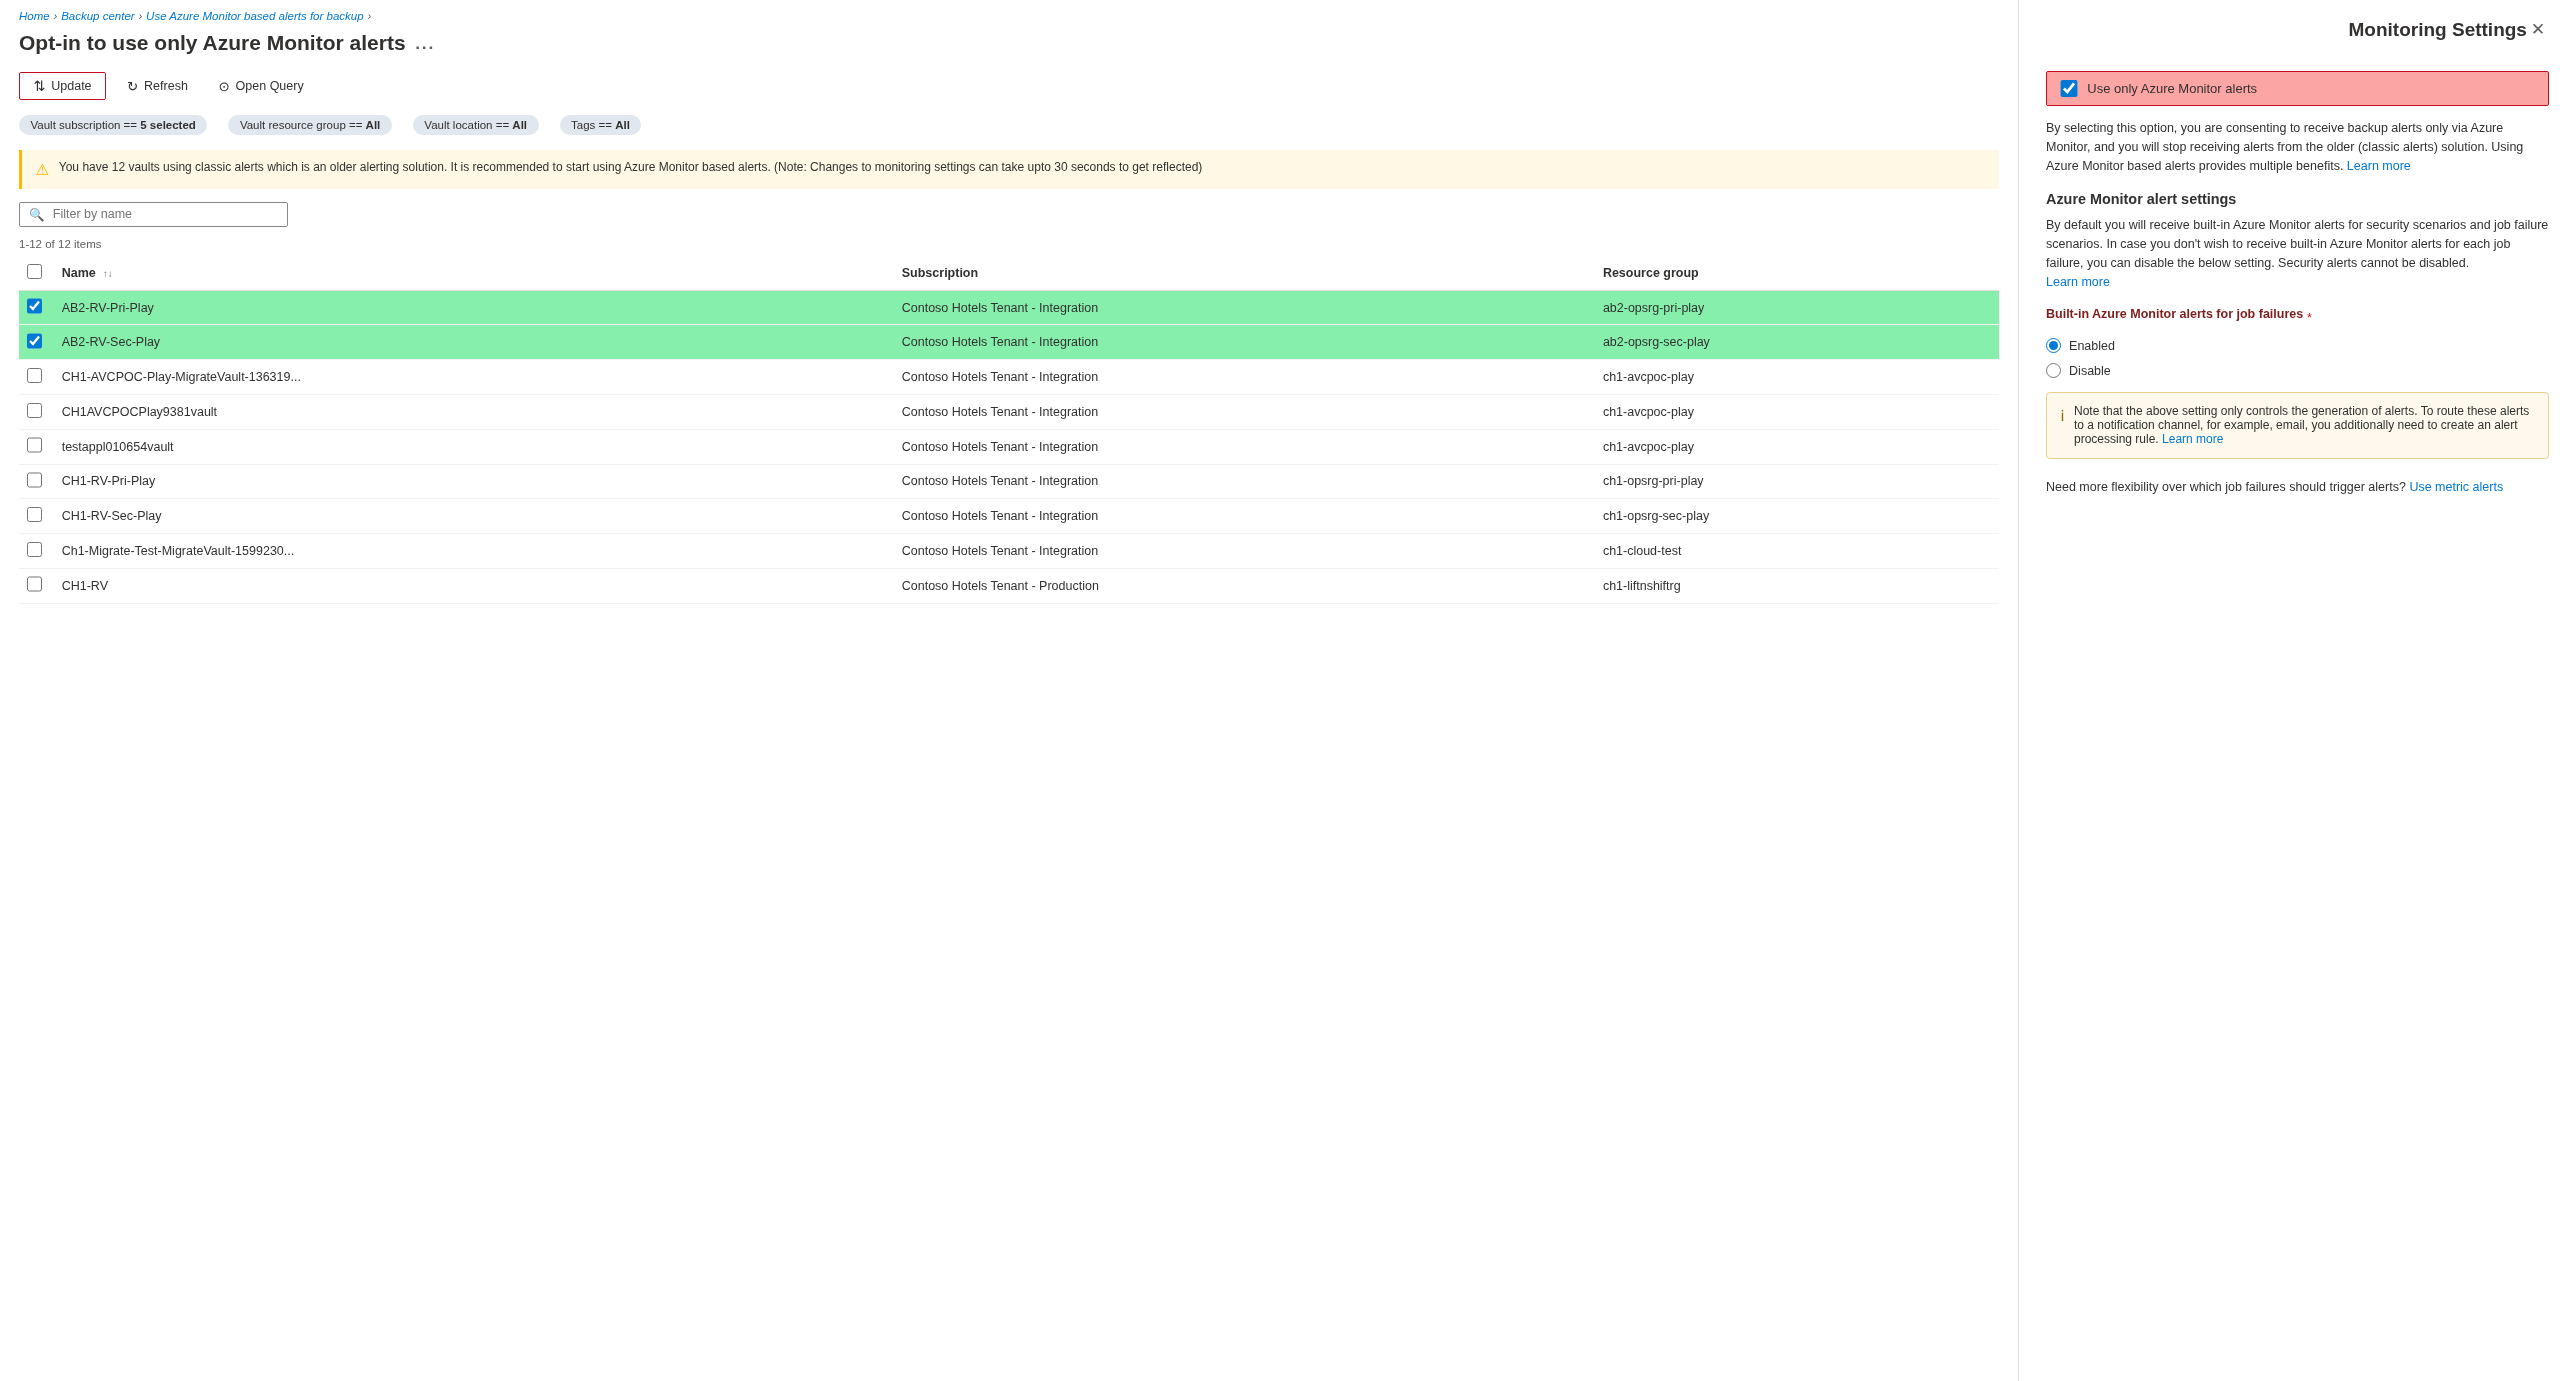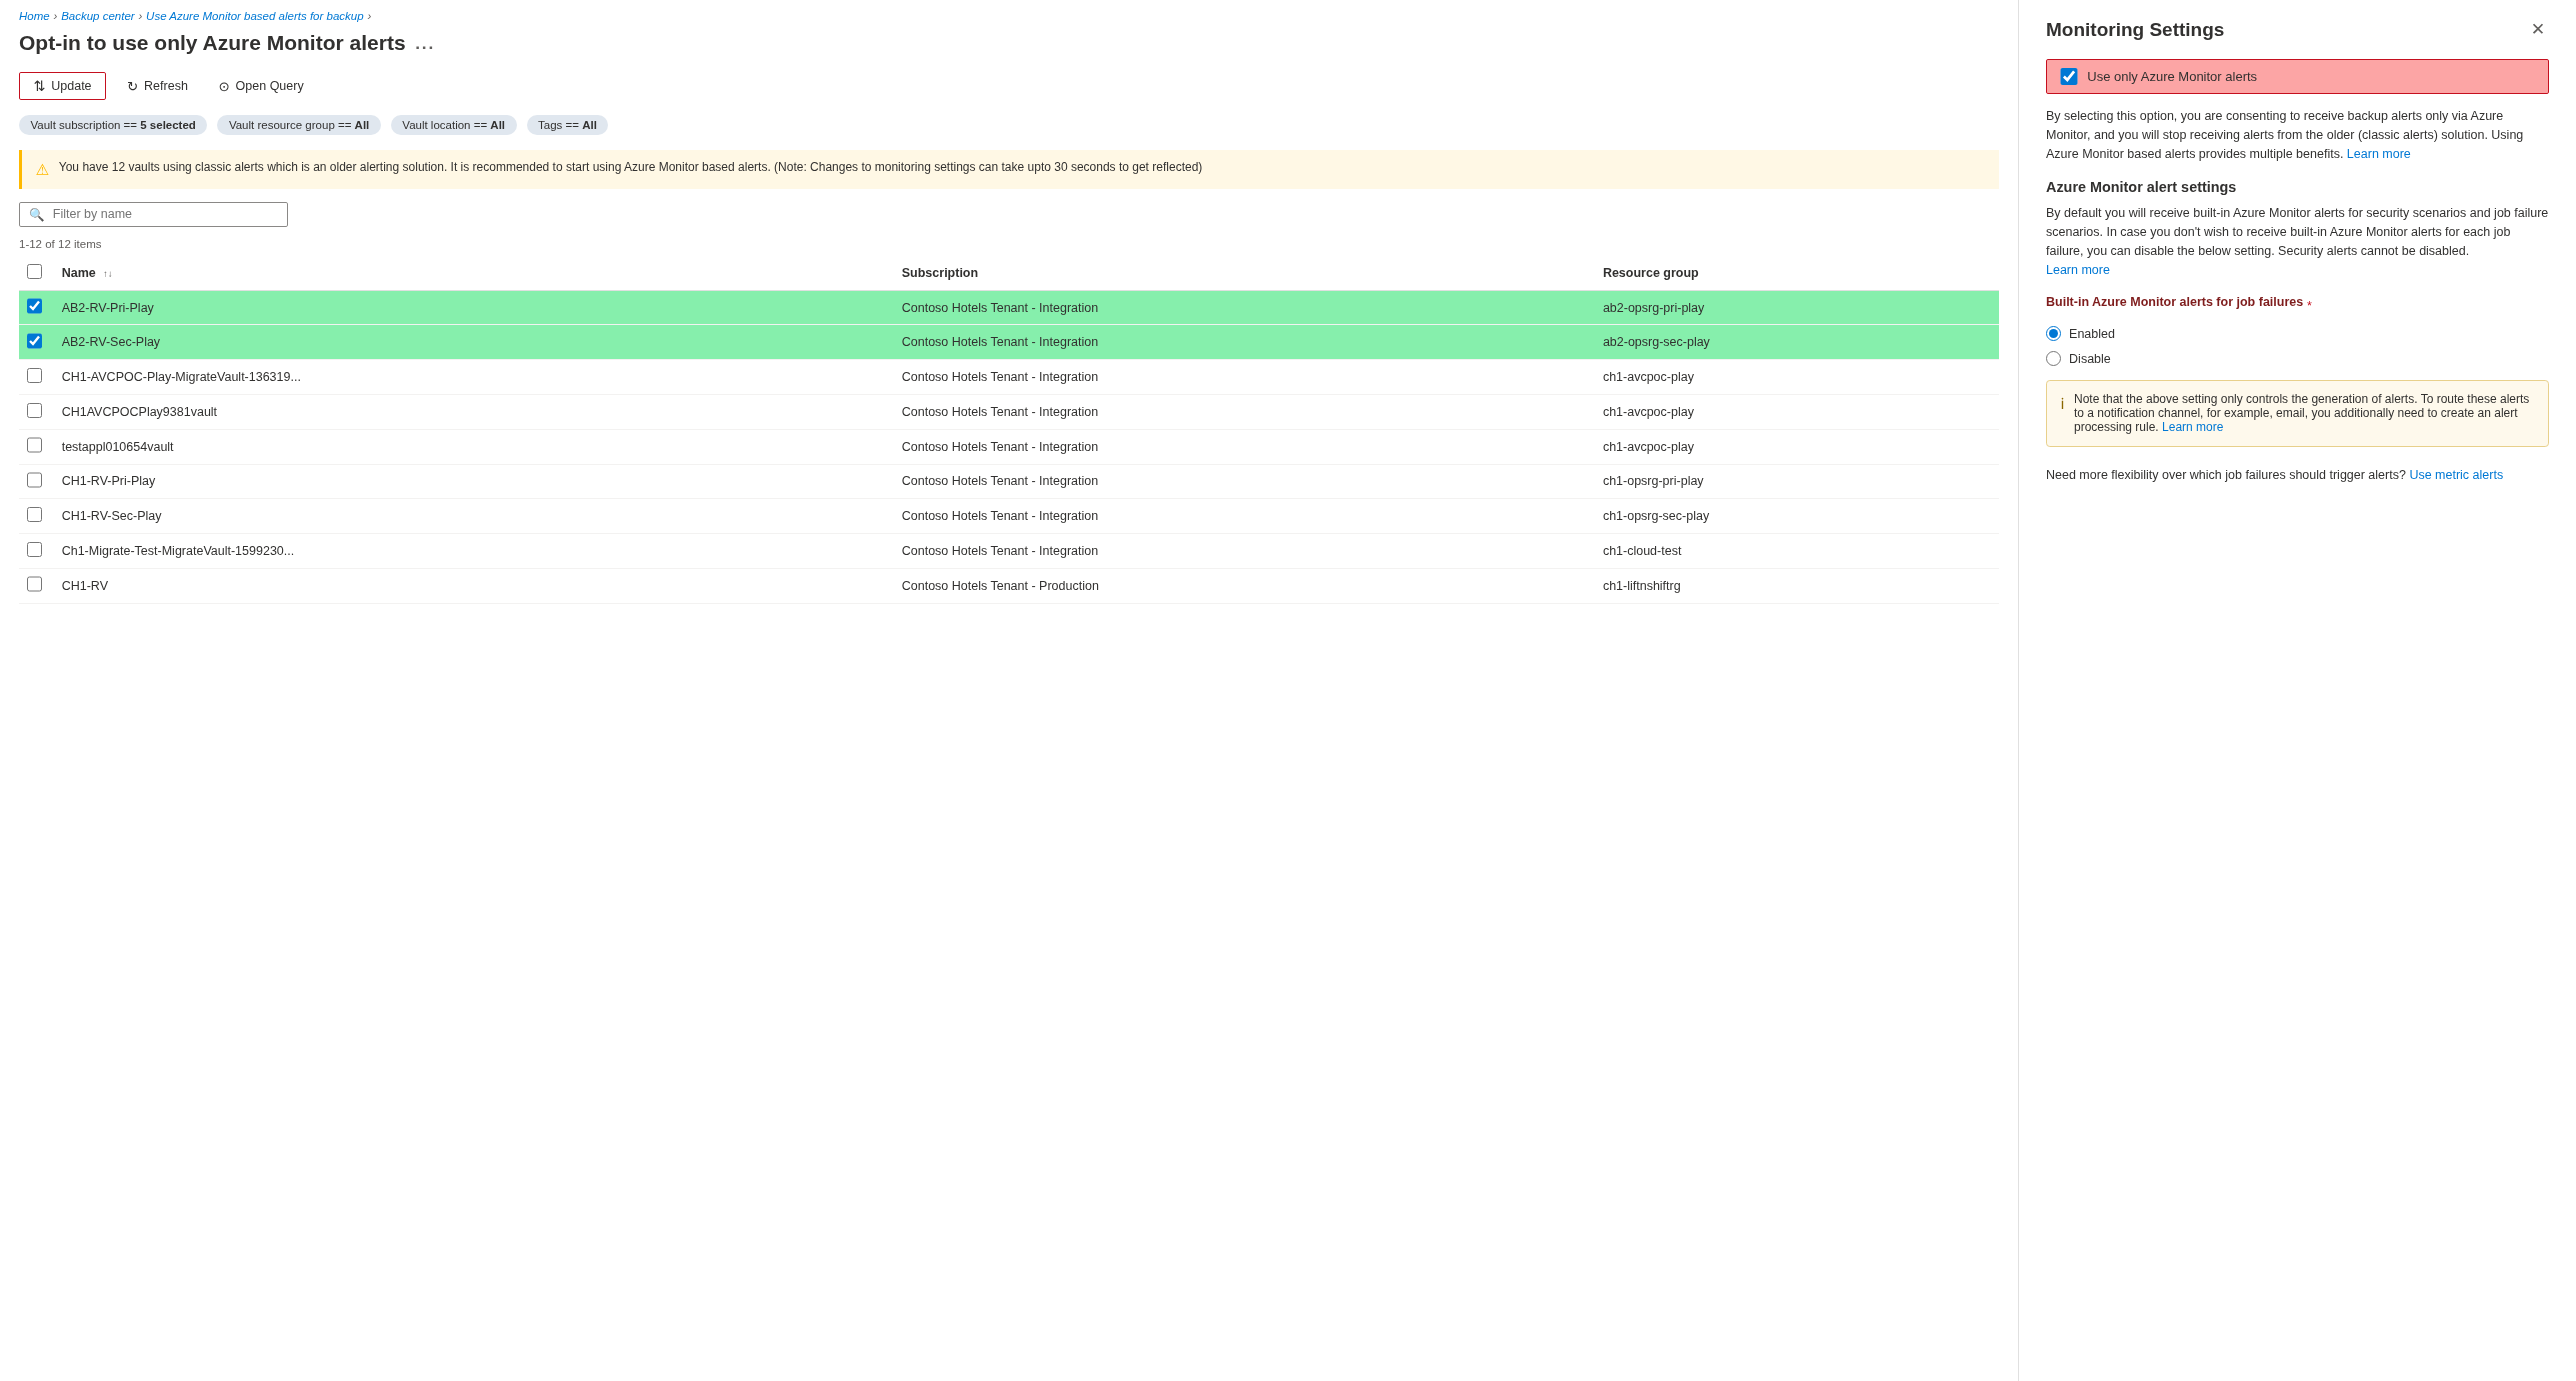--- a/index.html
+++ b/index.html
@@ -64,21 +64,21 @@
       color: #323130;
       padding: 4.8px 9.6px;
       cursor: pointer;
       font-size: 12.5px;
     }
 
     .filters {
       padding: 5.8px 19px 9.6px 19px;
       display: flex;
       align-items: flex-start;
-      gap: 10px;
+      gap: 21px;
       flex-wrap: wrap;
     }
 
     .filter-tag {
       background: #e0e7ef;
       border: none;
       border-radius: 11.5px;
       padding: 3.8px 11.5px;
       font-size: 11.5px;
       color: #323130;
@@ -172,23 +172,23 @@
       min-width: 384px;
       display: flex;
       flex-direction: column;
       overflow-y: auto;
       padding: 19px 27px 23px 27px;
       position: relative;
     }
 
     .side-panel-header {
       display: flex;
-      justify-content: space-between;
+      justify-content: flex-end;
       align-items: flex-start;
-      margin-bottom: 18px;
+      margin-bottom: 30px;
     }
 
     .side-panel-title {
       font-size: 19px;
       font-weight: 600;
       color: #323130;
     }
 
     .close-btn {
       border: none;

